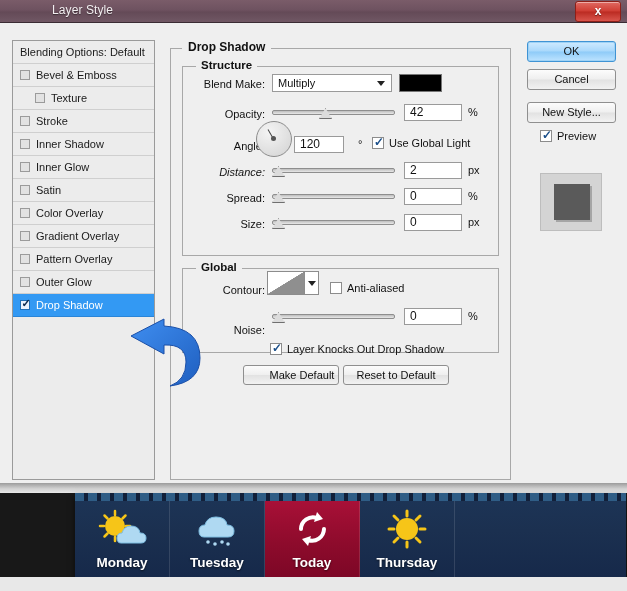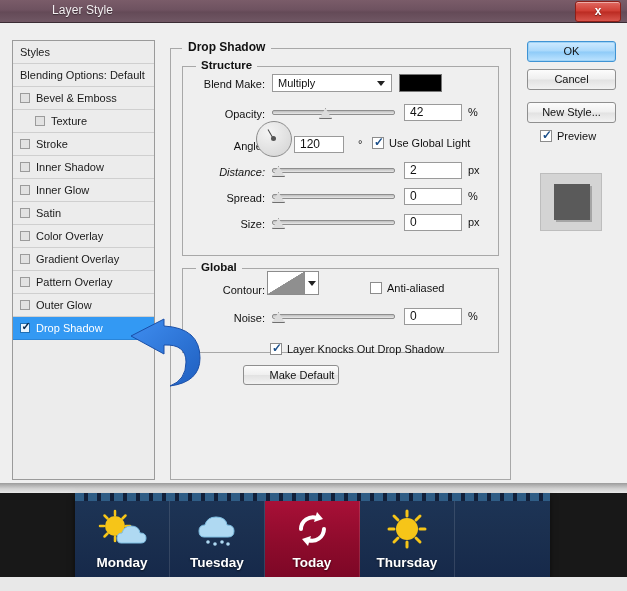--- a/index.html
+++ b/index.html
@@ -150,21 +150,21 @@
   
   .annot{position:absolute;left:130px;top:318px;width:80px;height:72px;pointer-events:none;}
 
   
   .underbar{position:absolute;left:0;top:483px;width:627px;height:10px;
     background:linear-gradient(to bottom,#9b9b9b,#cfcfcf 55%,#e9e9e9);}
   .desk{position:absolute;left:0;top:493px;width:627px;height:98px;background:#181818;}
   .desk .grayblock{position:absolute;left:155px;top:0;width:22px;height:98px;
     background:linear-gradient(to right,#7d7d7d,#f0f0f0);}
   .widget{
-    position:absolute;left:75px;top:493px;width:475px;height:84px;
+    position:absolute;left:75px;top:493px;width:551px;height:84px;
     background:linear-gradient(to bottom,#1d3557 0%,#1b3050 45%,#16294a 100%);
     box-shadow:0 3px 6px rgba(0,0,0,.55);
   }
   .widget .notch{position:absolute;left:0;top:0;width:100%;height:8px;
     background:repeating-linear-gradient(to right,#2f5d86 0 9px,#12203a 9px 13px);}
   .day{
     position:absolute;top:8px;height:76px;width:95px;
     border-right:1px solid rgba(255,255,255,.12);
     box-sizing:border-box;
   }
@@ -186,21 +186,20 @@
   <div class="dialog">
 
     <div class="titlebar">
       <div class="title">Layer Style</div>
       <div class="closebtn">x</div>
     </div>
 
     <div class="dlgbody">
 
       <div class="styleslist">
-        <div class="srow header">Styles</div>
         <div class="srow header">Blending Options: Default</div>
 
         <div class="srow">
           <span class="cbx"></span><span>Bevel &amp; Emboss</span>
         </div>
         <div class="srow indent">
           <span class="cbx"></span><span>Texture</span>
         </div>
         <div class="srow">
           <span class="cbx"></span><span>Stroke</span>
@@ -292,37 +291,38 @@
         <div class="fieldset" style="left:12px;top:228px;width:317px;height:85px;"></div>
         <div class="legend" style="left:26px;top:221px;">Global</div>
 
         <div class="lbl" style="left:20px;top:244px;width:75px;">Contour:</div>
         <div class="contour" style="left:97px;top:231px;">
           <div class="fill"></div>
         </div>
         <div class="contourbtn" style="left:135px;top:231px;">
           <span class="arrow"></span>
         </div>
-        <div class="chk" style="left:160px;top:242px;margin-left:40px;">
+        <div class="chk" style="left:160px;top:242px;">
           <span class="box"></span><span>Anti-aliased</span>
         </div>
 
-        <div class="lbl" style="left:20px;top:272px;width:75px;">Noise:</div>
+        <div class="lbl" style="left:20px;top:284px;width:75px;">Noise:</div>
         <div class="slider" style="left:102px;top:272px;width:123px;">
           <div class="track"></div>
           <div class="knob" style="left:0px;"></div>
         </div>
         <div class="numbox" style="left:234px;top:268px;width:58px;">0</div>
         <div class="unit" style="left:298px;top:270px;">%</div>
 
         <div class="chk" style="left:100px;top:303px;">
           <span class="box on"></span><span>Layer Knocks Out Drop Shadow</span>
         </div>
 
         <div class="btn" style="left:73px;top:325px;width:96px;padding-left:22px;">Make Default</div>
+        <div class="btn" style="left:173px;top:325px;width:106px;">Reset to Default</div>
       </div>
 
       <div class="btn primary" style="left:527px;top:18px;width:89px;height:21px;line-height:19px;">OK</div>
       <div class="btn" style="left:527px;top:46px;width:89px;height:21px;line-height:19px;">Cancel</div>
       <div class="btn" style="left:527px;top:79px;width:89px;height:21px;line-height:19px;">New Style...</div>
 
       <div class="chk" style="left:540px;top:107px;">
         <span class="box on"></span><span>Preview</span>
       </div>
 

